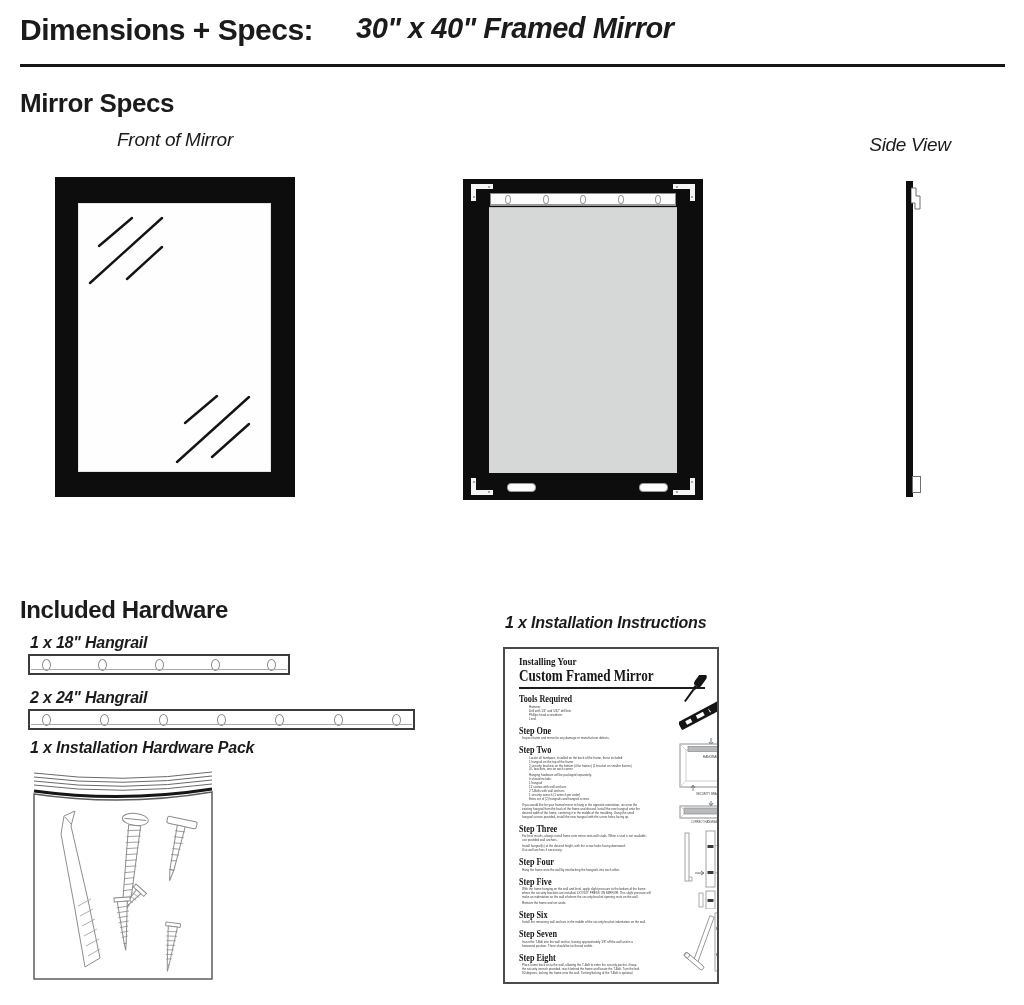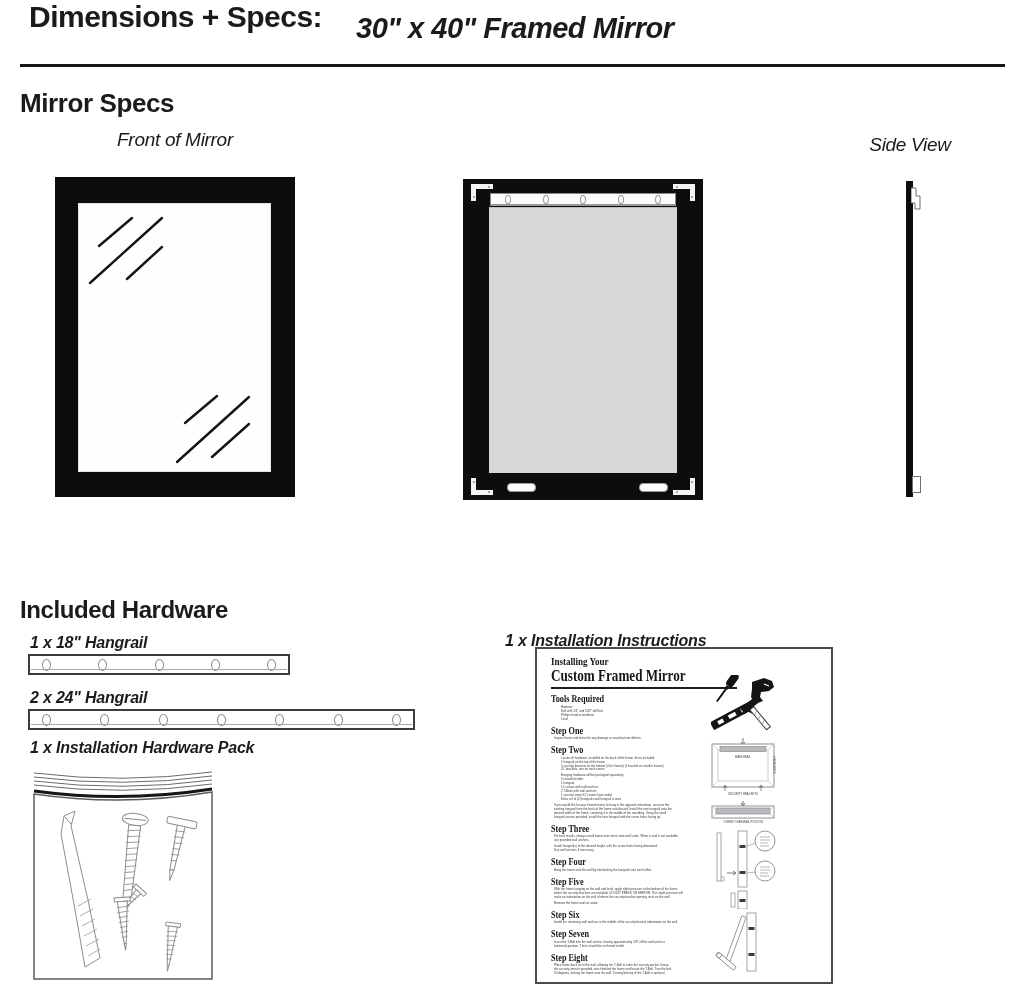--- a/index.html
+++ b/index.html
@@ -1,21 +1,21 @@
 <!DOCTYPE html>
 <html><head>
 <meta charset="utf-8">
 <style>
   html,body{margin:0;padding:0;background:#fff;}
   .page{position:relative;width:1024px;height:1005px;background:#ffffff;overflow:hidden;
         font-family:"Liberation Sans",sans-serif;color:#1b1b1b;}
   .abs{position:absolute;}
 
   
-  .page-title{left:20px;top:0;font-size:30px;font-weight:bold;letter-spacing:-0.5px;margin-left:9px;}
+  .page-title{left:20px;top:13px;font-size:30px;font-weight:bold;letter-spacing:-0.5px;}
   .page-subtitle{left:356px;top:12px;font-size:29px;font-weight:bold;font-style:italic;letter-spacing:-0.5px;}
   .divider{left:20px;top:64px;width:985px;height:3px;background:#161616;}
   .section-title{font-weight:bold;letter-spacing:-0.4px;}
   .mirror-specs-title{left:20px;top:88px;font-size:26px;}
   .hardware-title{left:20px;top:596px;font-size:24px;}
 
   
   .view-label{font-size:19px;font-style:italic;font-weight:normal;letter-spacing:-0.3px;text-align:center;}
 
   
@@ -47,22 +47,22 @@
   
   .hw-label{font-size:16px;font-weight:bold;font-style:italic;letter-spacing:-0.2px;}
   .rail{position:absolute;height:21px;background:#fff;border:2px solid #3c3c3c;box-sizing:border-box;
         display:flex;justify-content:space-between;align-items:flex-start;padding:3px 12px 0;}
   .rail::after{content:"";position:absolute;left:1px;right:1px;bottom:3px;height:1px;background:#a9a9a9;}
   .rail-hole{width:7px;height:10px;border:1px solid #8a8a8a;border-radius:50%;background:#fff;}
   .rail-18{left:28px;top:654px;width:262px;}
   .rail-24{left:28px;top:709px;width:387px;}
 
   
-  .sheet{left:503px;top:647px;width:298px;height:337px;background:#fff;border:2px solid #4b4b4b;
-         box-sizing:border-box;overflow:hidden;margin-left:32px;}
+  .sheet{left:503px;top:647px;width:216px;height:337px;background:#fff;border:2px solid #4b4b4b;
+         box-sizing:border-box;overflow:hidden;}
   .sheet-inner{position:absolute;left:0;top:0;right:0;bottom:0;padding:7px 6px 4px 14px;}
   .sheet-left{width:160px;}
   .ins-serif{font-family:"Liberation Serif",serif;font-weight:bold;color:#161616;
              transform:scaleX(.82);transform-origin:0 50%;white-space:nowrap;}
   .ins-title1{font-size:11px;line-height:1.05;}
   .ins-title2{font-size:16px;line-height:1.05;}
   .title-underline{width:186px;height:2px;background:#1d1d1d;margin-top:3px;margin-bottom:4px;}
   .ins-heading{font-size:10px;line-height:1.15;margin-top:3px;margin-bottom:1px;}
   .ins-block{padding-left:10px;margin-bottom:2px;}
   .ins-block.para{padding-left:3px;}
@@ -254,21 +254,21 @@
           <path d="M3,20 L13,19"></path>
           <path d="M3,25 L13,24"></path>
           <path d="M4,30 L12,29"></path>
           <path d="M4,35 L12,34"></path>
           <path d="M5,40 L11,39"></path>
         </g>
       <path d="M7,46 L9,46 L8,53 Z"></path>
     </g>
   </svg>
 
-  <div class="abs hw-label" style="left:505px;top:632px;">1 x Installation Instructions</div>
+  <div class="abs hw-label" style="left:505px;top:614px;">1 x Installation Instructions</div>
 
   <div class="abs sheet">
     <div class="sheet-inner">
       <div class="sheet-left">
         <div class="ins-serif ins-title1">Installing Your</div>
         <div class="ins-serif ins-title2">Custom Framed Mirror</div>
         <div class="title-underline"></div>
         <div>
             <div class="ins-serif ins-heading">Tools Required</div>
             <div class="ins-block">

